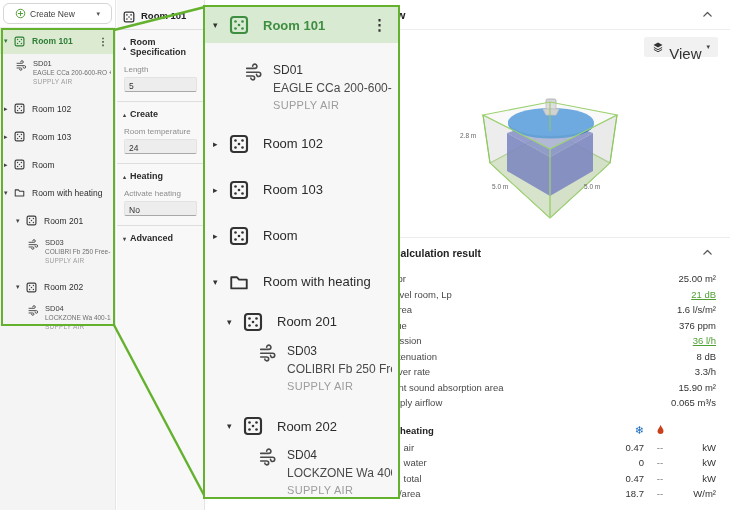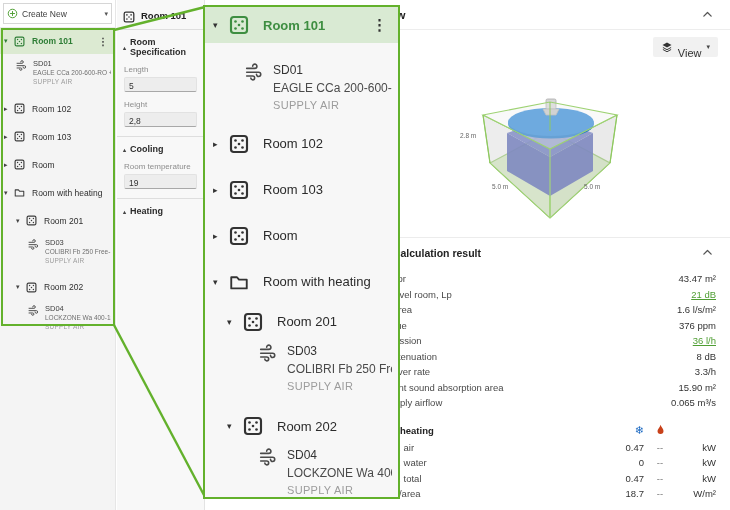--- a/index.html
+++ b/index.html
@@ -11,21 +11,21 @@
   svg.defs { position:absolute; width:0; height:0; }
 
   
   .left-col {
     position:absolute; left:0; top:0; width:116px; height:510px;
     background:#f4f4f4; border-right:1px solid #e6e6e6; z-index:1;
   }
   .topbar { height:28px; background:#fff; border-bottom:1px solid #ececec;
     display:flex; align-items:center; padding:0 3px; }
   .create-btn { flex:1; height:21px; background:#fff; border:1px solid #d6d6d6;
-    border-radius:0; display:flex; align-items:center; padding:0 3px; cursor:pointer; }
+    border-radius:6px; display:flex; align-items:center; padding:0 11px; cursor:pointer; }
   .create-btn .cicon { color:#4f9e33; display:flex; margin-right:4px; }
   .create-btn .clabel { font-size:8.5px; color:#3d3d3d; flex:1; }
   .create-btn .ccaret { font-size:7px; color:#555; }
 
   .tree-sm { padding:0; font-size:9px; }
   .trow { display:flex; align-items:center; height:16px; padding:0 4px; cursor:pointer; }
   .trow .caret { width:10px; font-size:7px; color:#444; flex:none; }
   .trow .ricon { width:11px; height:11px; flex:none; margin-right:7px; color:#3c3c3c; }
   .trow .rlabel { font-size:8.5px; color:#2e2e2e; white-space:nowrap; overflow:hidden; }
   .trow.sel { height:26px; background:#dcead2; }
@@ -91,21 +91,21 @@
   
   .right-panel { position:absolute; left:350px; top:0; width:380px; height:510px;
     background:#fff; z-index:2; }
   .rp-header { height:30px; border-bottom:1px solid #ededed; display:flex;
     align-items:center; justify-content:space-between; padding:0 16px 0 12px; }
   .rp-title { font-size:11.5px; font-weight:bold; color:#222; }
   .chev { color:#555; display:flex; cursor:pointer; }
   .view-row { display:flex; justify-content:flex-end; padding:7px 12px 4px 12px; }
   .view-btn { background:#f1f1f1; border-radius:2px; height:20px; display:flex;
     align-items:center; gap:5px; padding:0 8px; cursor:pointer; }
-  .view-btn .vlabel { font-size:11px; color:#333;margin-top:12px; }
+  .view-btn .vlabel { font-size:15px; color:#333;margin-top:12px; }
   .view-btn .vcaret { font-size:7px; color:#444; }
   .scene { display:block; }
 
   .calc { border-top:1px solid #ececec; }
   .calc-head { display:flex; align-items:center; justify-content:space-between;
     padding:8px 16px 6px 12px; }
   .calc-title { font-size:10.5px; font-weight:bold; color:#222; }
   .res-table { padding-top:8px; }
   .res-row { display:flex; justify-content:space-between; align-items:baseline;
     height:15.5px; padding:0 14px 0 12px; font-size:9.5px; }
@@ -270,44 +270,50 @@
 
   <div class="sec">
     <div class="sec-title">
       <span class="scaret">▴</span>
       <span>Room Specification</span>
     </div>
     <div class="field">
       <div class="field-label">Length</div>
       <div class="field-box">5</div>
     </div>
-    <div class="field">
-      <div class="field-label">Height</div>
-      <div class="field-box">2,8</div>
-    </div>
   </div>
 
   <div class="sec">
     <div class="sec-title">
       <span class="scaret">▴</span>
-      <span>Cooling</span>
+      <span>Create</span>
     </div>
     <div class="field">
       <div class="field-label">Room temperature</div>
-      <div class="field-box">19</div>
+      <div class="field-box">24</div>
     </div>
   </div>
 
   <div class="sec">
     <div class="sec-title">
       <span class="scaret">▴</span>
       <span>Heating</span>
     </div>
-  </div>
-
+    <div class="field">
+      <div class="field-label">Activate heating</div>
+      <div class="field-box">No</div>
+    </div>
+  </div>
+
+  <div class="sec">
+    <div class="sec-title">
+      <span class="scaret">▾</span>
+      <span>Advanced</span>
+    </div>
+  </div>
 </div>
 
 <div class="right-panel">
   <div class="rp-header">
     <span class="rp-title">Preview</span>
     <span class="chev">
         <svg width="13" height="13">
           <use href="#i-chev-up" xlink:href="#i-chev-up"></use>
         </svg>
       </span>
@@ -358,21 +364,21 @@
       <span class="calc-title">Room calculation result</span>
       <span class="chev">
           <svg width="13" height="13">
             <use href="#i-chev-up" xlink:href="#i-chev-up"></use>
           </svg>
         </span>
     </div>
     <div class="res-table">
       <div class="res-row">
           <span class="rl">Area, floor</span>
-          <span class="rv">43.47 m²</span>
+          <span class="rv">25.00 m²</span>
         </div>
       <div class="res-row">
           <span class="rl">Sound level room, Lp</span>
           <span class="rv link">21 dB</span>
         </div>
       <div class="res-row">
           <span class="rl">Airflow/area</span>
           <span class="rv">1.6 l/s/m²</span>
         </div>
       <div class="res-row">

